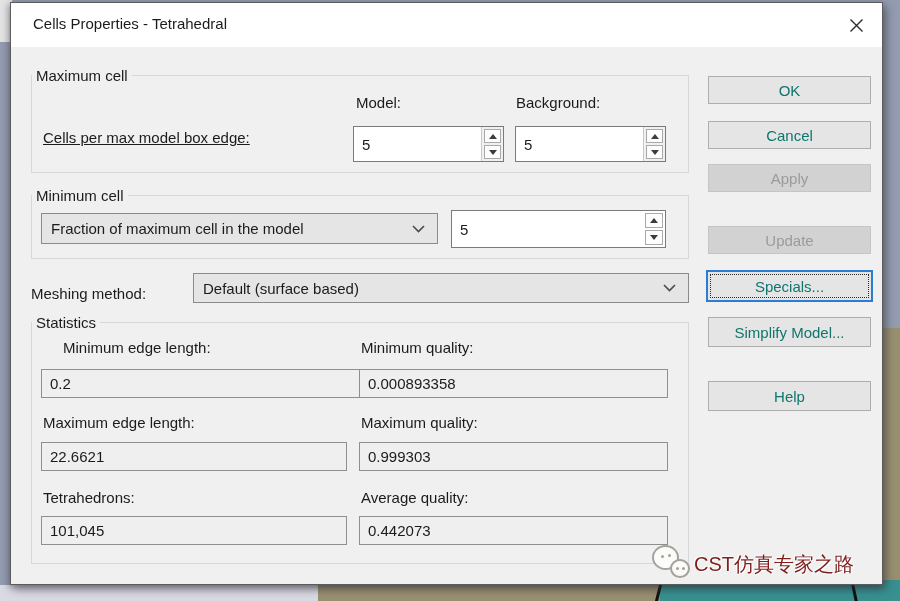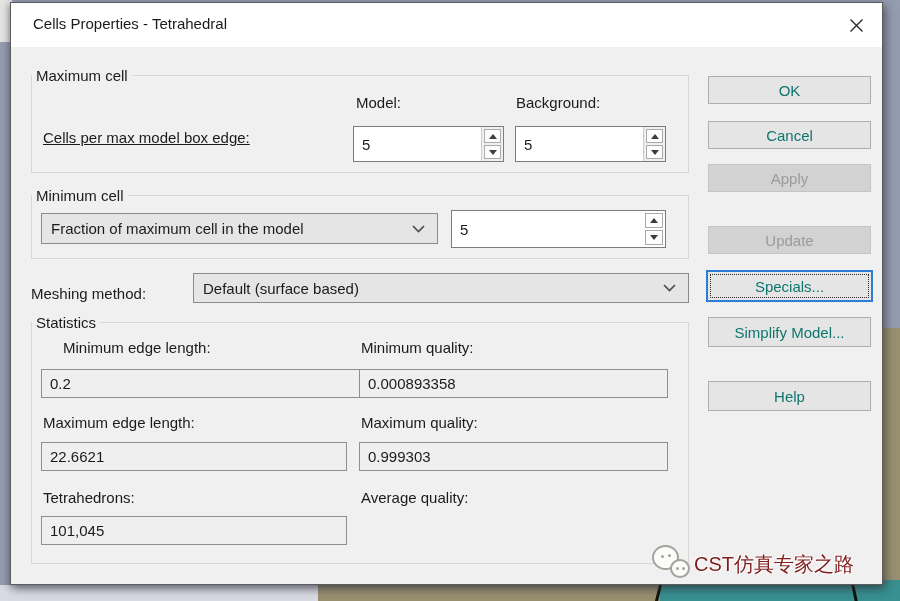--- a/index.html
+++ b/index.html
@@ -173,20 +173,21 @@
   <div class="stat-field" style="left:348px; top:366px; width:309px;">0.000893358</div>
 
   <div class="lbl" style="left:32px;  top:411px;">Maximum edge length:</div>
   <div class="lbl" style="left:350px; top:411px;">Maximum quality:</div>
   <div class="stat-field" style="left:30px;  top:439px; width:306px;">22.6621</div>
   <div class="stat-field" style="left:348px; top:439px; width:309px;">0.999303</div>
 
   <div class="lbl" style="left:32px;  top:486px;">Tetrahedrons:</div>
   <div class="lbl" style="left:350px; top:486px;">Average quality:</div>
   <div class="stat-field" style="left:30px;  top:513px; width:306px;">101,045</div>
+  <div class="stat-field" style="left:348px; top:513px; width:309px;">0.442073</div>
 
   <div class="btn" style="top:73px;">OK</div>
   <div class="btn" style="top:118px;">Cancel</div>
   <div class="btn btn-disabled" style="top:161px;">Apply</div>
   <div class="btn btn-disabled" style="top:223px;">Update</div>
   <div class="btn btn-focused" style="top:267px;">Specials...</div>
   <div class="btn" style="top:314px; height:30px;">Simplify Model...</div>
   <div class="btn" style="top:378px; height:30px;">Help</div>
 </div>
 

